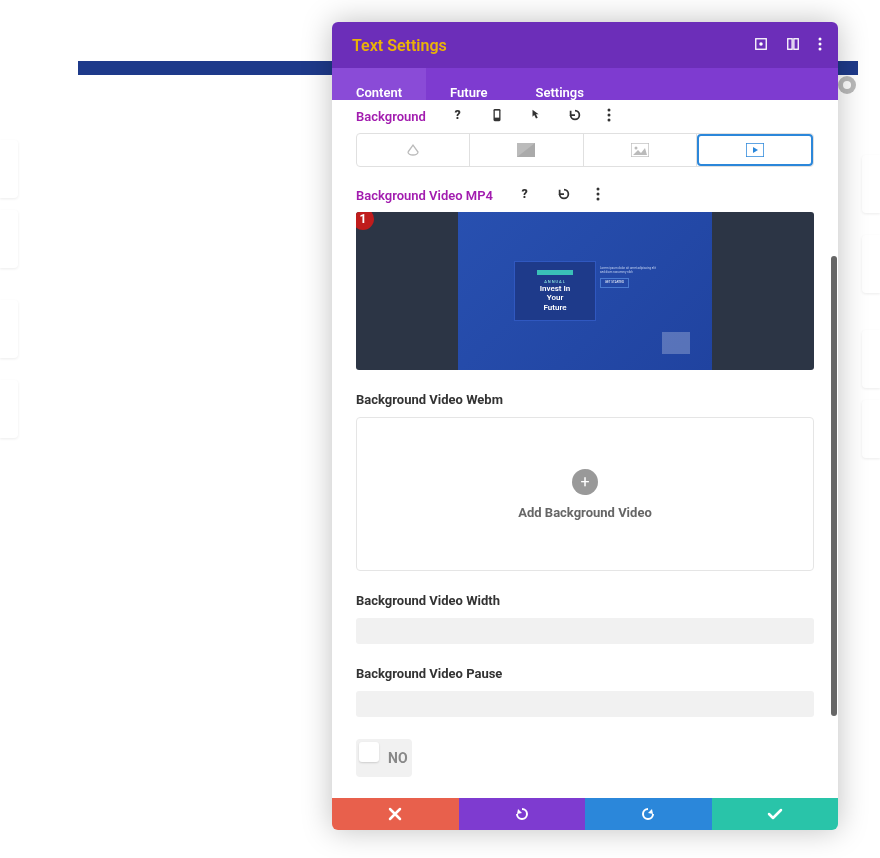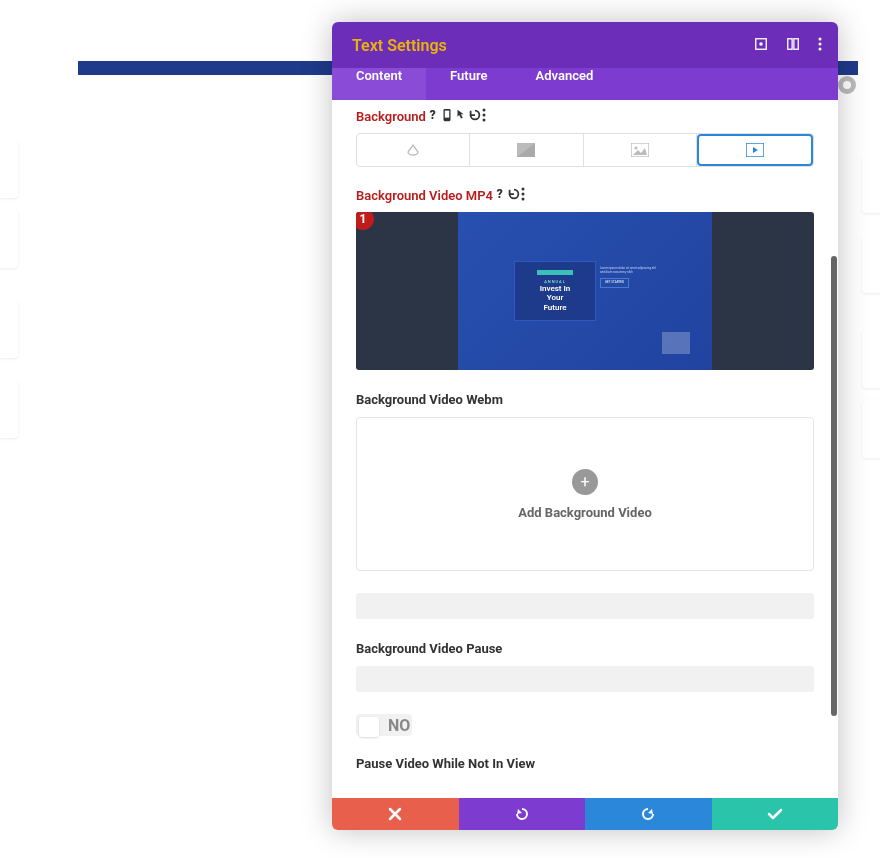--- a/index.html
+++ b/index.html
@@ -70,21 +70,21 @@
   }
   .header-icons svg { fill: #fff; }
   .tabs {
     background: #7e3bd0;
     height: 32px;
     display: flex;
   }
   .tab {
     padding: 0 24px;
     display: flex;
-    align-items: flex-start;
+    align-items: flex-end;
     color: #fff;
     font-size: 13px;
     font-weight: 600;
     cursor: pointer;
   }
   .tab.active {
     background: #8a4bd7;
   }
   .content {
     flex: 1;
@@ -97,23 +97,23 @@
     right: 1px;
     top: 234px;
     width: 6px;
     height: 460px;
     background: #666;
     border-radius: 3px;
   }
   .field-row {
     display: flex;
     align-items: center;
-    gap: 0;
+    gap: 25px;
     margin-bottom: 8px;
-    color: #b91c1c;
+    color: #a21caf;
     font-weight: 600;
     font-size: 13px;
   }
   .icon-sm { width: 14px; height: 14px; }
   .bg-chooser {
     display: flex;
     border: 1px solid #e0e0e0;
     border-radius: 4px;
     height: 34px;
     margin-bottom: 20px;
@@ -250,27 +250,27 @@
     padding: 0 10px;
     font-size: 13px;
   }
   .toggle-row {
     display: flex;
     align-items: center;
     margin-bottom: 20px;
   }
   .toggle {
     width: 56px;
-    height: 22px;
+    height: 38px;
     border-radius: 4px;
     position: relative;
     display: flex;
     align-items: center;
     cursor: pointer;
-    font-size: 16px;
+    font-size: 14px;
     font-weight: 700;
   }
   .toggle.off {
     background: #f1f1f1;
     color: #888;
     padding-left: 32px;
   }
   .toggle.off .knob {
     left: 3px;
     background: #fff;
@@ -364,21 +364,21 @@
   </div>
 
   <div class="tabs">
     <div class="tab active">
         <span>Content</span>
       </div>
     <div class="tab">
         <span>Future</span>
       </div>
     <div class="tab">
-        <span>Advanced</span>
+        <span>Settings</span>
       </div>
   </div>
 
   <div class="content">
 
     <div class="field-row">
       <span>Background</span>
       <span><svg class="icon-sm" viewBox="0 0 16 16">
             <text x="4" y="13" font-size="14" font-weight="900" fill="#333">?</text>
           </svg></span>
@@ -462,20 +462,21 @@
         <div class="shade-box"></div>
       </div>
     </div>
 
     <div class="field-label">Background Video Webm</div>
     <div class="dropzone">
       <div class="dropzone-plus">+</div>
       <div class="dropzone-text">Add Background Video</div>
     </div>
 
+    <div class="field-label">Background Video Width</div>
     <input class="text-input" value="" style="">
 
     <div class="field-label">Background Video Pause</div>
     <input class="text-input" value="" style="">
 
     <div class="toggle-row">
       <div class="toggle off">
         <span class="knob"></span>
         <span>NO</span>
       </div>

